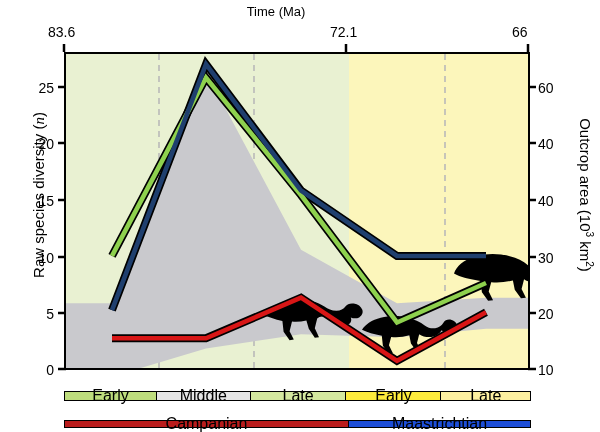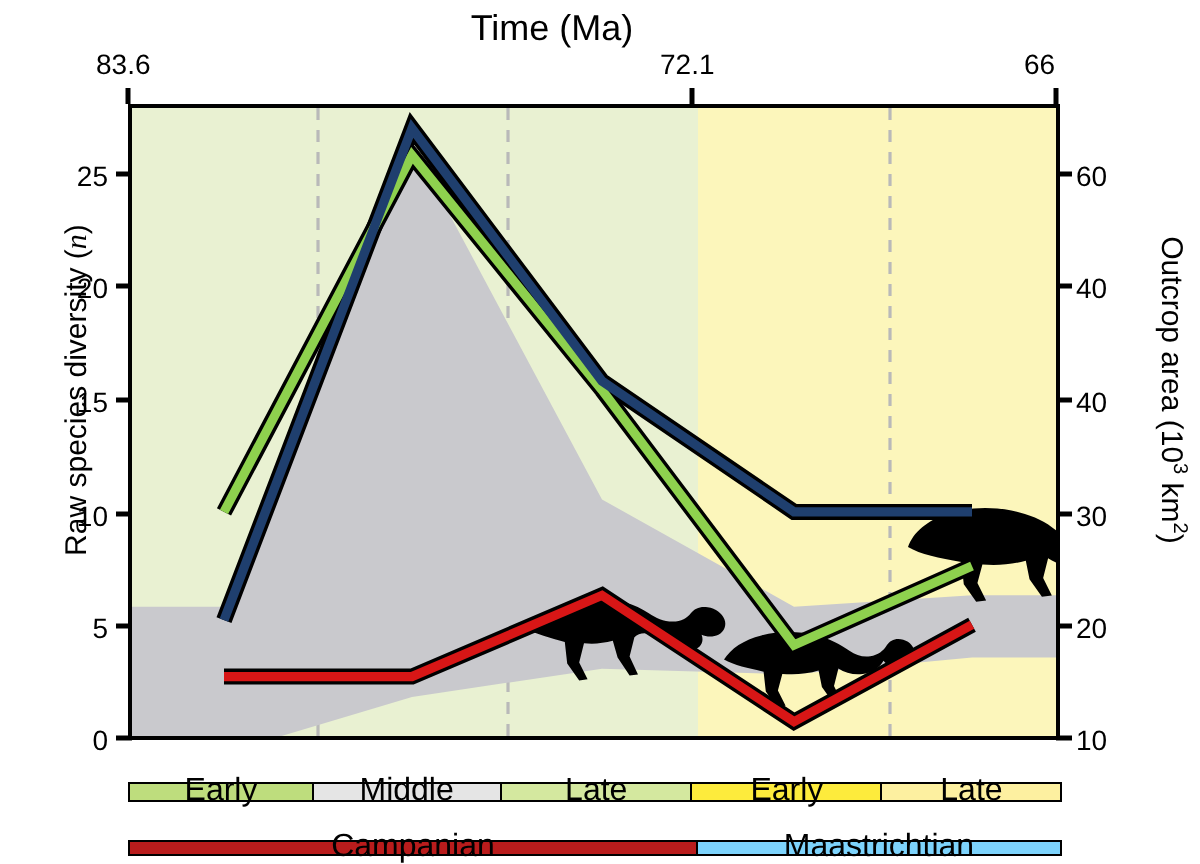--- a/index.html
+++ b/index.html
@@ -1,21 +1,21 @@
 <!DOCTYPE html>
 <html><head>
 <meta charset="utf-8">
 <style>
   html,body{margin:0;padding:0;}
   body{width:600px;height:432px;background:#ffffff;font-family:"Liberation Sans",sans-serif;overflow:hidden;}
   #fig{position:relative;width:600px;height:432px;}
   .abs{position:absolute;}
 
   
-  #top-title{left:0;top:4px;width:600px;text-align:center;font-size:18px;color:#000;}
+  #top-title{left:0;top:4px;width:600px;text-align:center;font-size:13px;color:#000;}
   #top-title span{margin-left:-48px;}
   .tick-top{font-size:14px;color:#000;position:absolute;top:24px;white-space:nowrap;}
   .tick-left{font-size:14px;color:#000;position:absolute;text-align:right;width:34px;}
   .tick-right{font-size:14px;color:#000;position:absolute;text-align:left;width:40px;}
 
   #ylabel-left{
     position:absolute;left:-96px;top:186px;width:270px;text-align:center;
     font-size:15px;transform:rotate(-90deg);transform-origin:center center;white-space:nowrap;
   }
   #ylabel-left i{font-family:"Liberation Serif",serif;font-style:italic;}
@@ -172,19 +172,19 @@
           <span>Early</span>
         </div>
       <div class="cell" style="flex: 1 1 auto; background: rgb(253, 240, 160);">
           <span>Late</span>
         </div>
     </div>
     <div class="srow" id="srow-stage">
       <div class="cell" style="flex: 0 0 285px; background: #b91c1c;">
           <span>Campanian</span>
         </div>
-      <div class="cell" style="flex: 1 1 auto; background: #7dd3fc;">
+      <div class="cell" style="flex: 1 1 auto; background: #1d4ed8;">
           <span>Maastrichtian</span>
         </div>
     </div>
   </div>
 
 </div>
 
 </body></html>

